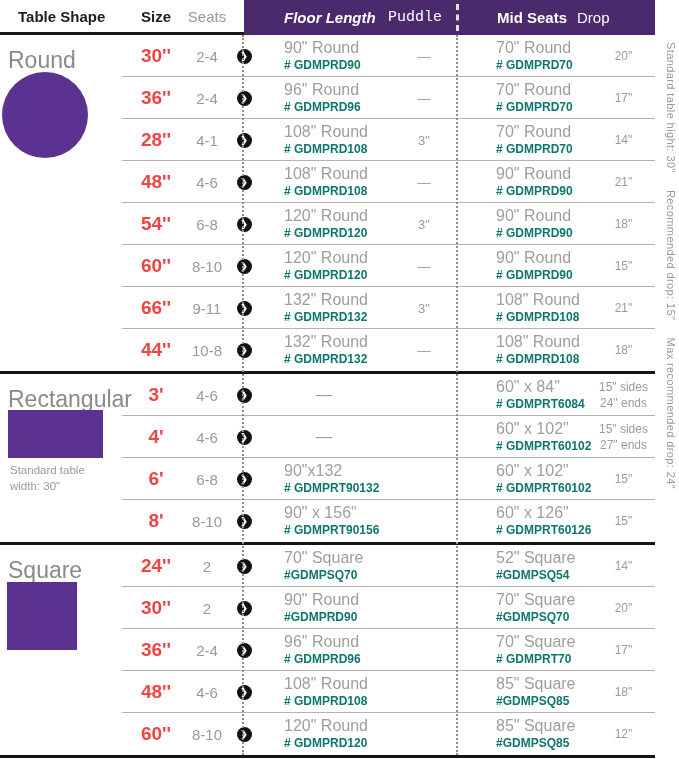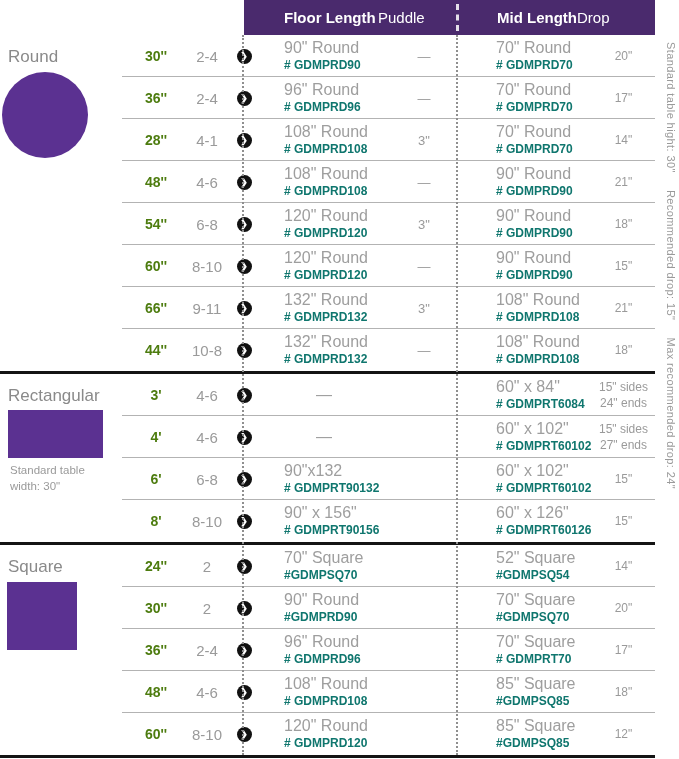--- a/index.html
+++ b/index.html
@@ -10,39 +10,39 @@
     overflow:hidden;
   }
   
   .hleft { position:absolute; top:0; left:0; width:244px; height:35px; }
   .h-shape { position:absolute; left:18px; top:0; line-height:33px; font-size:15px; font-weight:bold; color:#1d1d1d; }
   .h-size  { position:absolute; left:130px; width:52px; top:0; line-height:33px; font-size:15px; font-weight:bold; color:#1d1d1d; text-align:center; }
   .h-seats { position:absolute; left:182px; width:50px; top:0; line-height:33px; font-size:15px; color:#9a9a9a; text-align:center; }
   .h-underline { position:absolute; left:0; top:32px; width:244px; height:3px; background:#1a1a1a; }
   .band { position:absolute; left:244px; top:0; width:411px; height:35px; }
   .band span { position:absolute; top:0; line-height:35px; color:#fff; font-size:15px; }
-  .b-floor { left:40px; font-weight:bold; }
-  .b-puddle { left:134px; width:64px; text-align:left; }
+  .b-floor { left:40px; font-weight:bold;font-style:italic; }
+  .b-puddle { left:134px; width:64px; text-align:right;font-family:Liberation Mono, monospace; }
   .b-dash-div { position:absolute; left:212px; top:4px; height:27px; border-left:3px dashed rgba(255,255,255,.85); }
   .b-mid { left:253px; font-weight:bold; }
   .b-drop { left:333px; width:60px; text-align:left; }
   
   #tbody { position:absolute; left:0; top:35px; width:679px; }
   .section { position:relative; width:679px; }
-  .sec-label { position:absolute; left:8px; top:12px; font-size:17px; color:#8a8a8a; }
+  .sec-label { position:absolute; left:8px; top:12px; font-size:23px; color:#8a8a8a; }
   .shape-circle { position:absolute; left:2px; top:37px; width:86px; height:86px; border-radius:50%; }
   .shape-rect   { position:absolute; left:8px; top:36px; width:95px; height:48px; }
   .shape-square { position:absolute; left:7px; top:37px; width:70px; height:68px; }
   .sec-caption { position:absolute; left:10px; top:88px; width:92px; font-size:11.5px; line-height:1.4; color:#9a9a9a; }
   .divider { width:655px; height:3px; background:#141414; }
   .row { position:relative; display:flex; align-items:center; height:42px; width:679px; }
   .rsep { position:absolute; left:122px; right:24px; top:-1px; height:1px; background:#b3b3b3; }
   .c { flex:0 0 auto; }
   .c-spacer { width:130px; }
-  .c-size { width:52px; text-align:center; font-size:14px; font-weight:bold; color:#4d7c0f; }
+  .c-size { width:52px; text-align:center; font-size:19px; font-weight:bold; color:#ef4444; }
   .c-seats { width:50px; text-align:center; font-size:15px; color:#9a9a9a; }
   .c-arrow { width:24px; display:flex; justify-content:center; }
   .arrow { width:15px; height:15px; border-radius:50%; background:#111; color:#fff; font-size:9px; font-weight:bold; display:flex; align-items:center; justify-content:center; line-height:1; }
   .c-floor { width:136px; padding-left:28px; }
   .c-puddle { width:64px; text-align:center; font-size:13px; color:#9a9a9a; }
   .c-mid { width:136px; padding-left:40px; }
   .c-drop { width:63px; text-align:center; font-size:12px; color:#9a9a9a; line-height:1.35; }
   .main-txt { display:block; font-size:16px; color:#9e9e9e; line-height:1.15; }
   .sku-txt { display:block; font-size:12px; font-weight:bold; color:#0f766e; line-height:1.25; }
   .dash-center { text-align:center; padding-left:0 !important; }
@@ -56,26 +56,32 @@
     position:absolute; top:42px; right:2px; height:712px;
     writing-mode:vertical-rl; font-size:11px; letter-spacing:.4px; color:#9a9a9a;
     white-space:nowrap;
   }
 </style>
 </head>
 <body>
 
 <div id="stage">
 
+  <div class="hleft">
+    <span class="h-shape">Table Shape</span>
+    <span class="h-size">Size</span>
+    <span class="h-seats">Seats</span>
+    <div class="h-underline"></div>
+  </div>
 
   <div class="band" id="band" style="background: rgb(74, 42, 109);">
     <span class="b-floor">Floor Length</span>
     <span class="b-puddle">Puddle</span>
     <div class="b-dash-div"></div>
-    <span class="b-mid">Mid Length</span>
+    <span class="b-mid">Mid Seats</span>
     <span class="b-drop">Drop</span>
   </div>
 
   <div id="tbody">
       <div class="section" style="height: 336px;">
         <span class="sec-label" style="position: absolute;">Round</span>
         <div class="shape-circle" style="background: rgb(91, 49, 145);"></div>
         <div class="row">
           <div class="c c-spacer"></div>
           <div class="c c-size"><span>30''</span></div>

